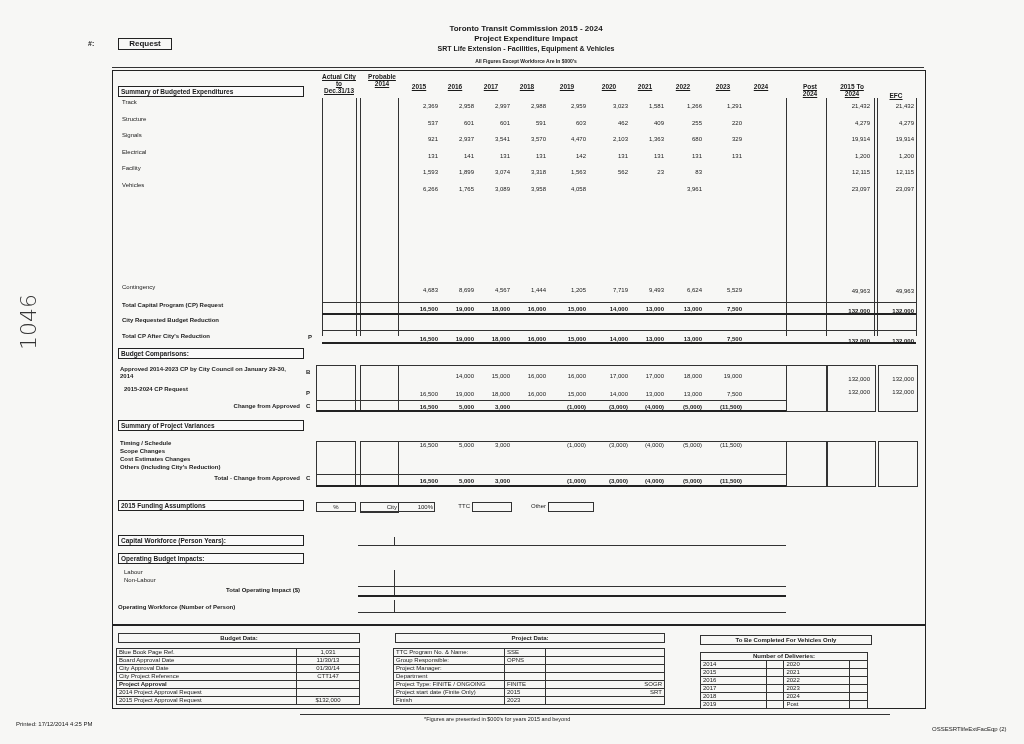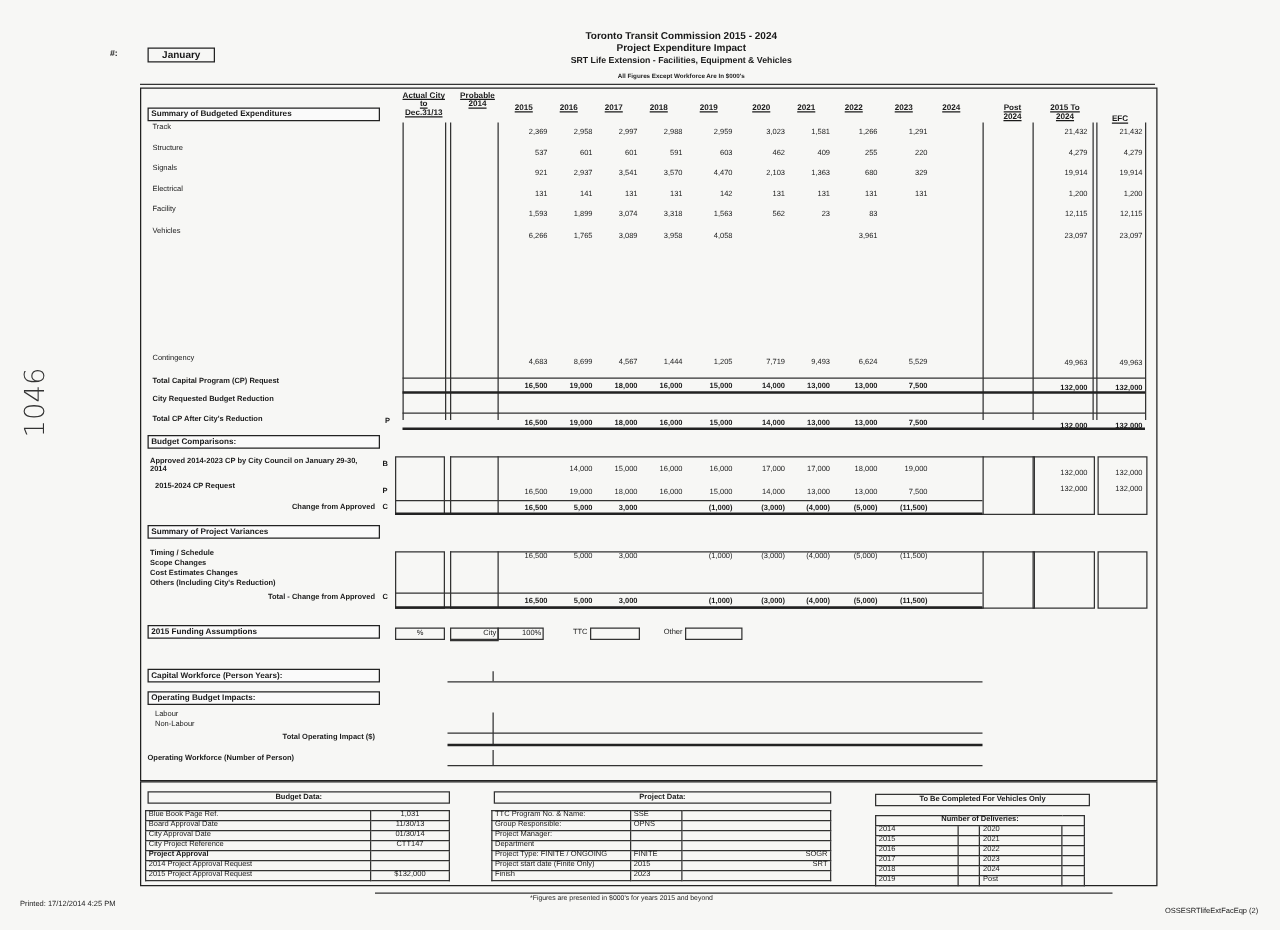--- a/index.html
+++ b/index.html
@@ -1,18 +1,18 @@
 <!DOCTYPE html>
 <html><head>
 <meta charset="utf-8">
 <style>
   html,body{margin:0;padding:0;}
   body{width:1024px;height:744px;background:#f7f7f5;position:relative;overflow:hidden;font-family:"Liberation Sans",sans-serif;color:#1a1a1a;}
   .abs{position:absolute;}
-  .hdr{left:395px;width:300px;text-align:center;font-weight:bold;}
+  .hdr{left:376px;width:300px;text-align:center;font-weight:bold;}
   .t1{top:24px;font-size:8px;}
   .t2{top:34px;font-size:8px;}
   .t3{top:45px;font-size:7px;}
   .t4{top:58px;font-size:5px;}
   .topline{left:112px;top:67px;width:812px;height:1px;background:#333;}
   .hash{left:88px;top:40px;font-size:7px;font-weight:bold;}
   .various{left:118px;top:38px;width:52px;height:10px;border:1px solid #222;font-size:8px;font-weight:bold;text-align:center;line-height:10px;}
   .frame{left:112px;top:70px;width:812px;height:553px;border:1px solid #222;}
   .boxlabel{border:1px solid #222;font-size:6.5px;font-weight:bold;padding-left:2px;height:9px;line-height:9px;background:#fafafa;}
   .colhead{font-size:6.5px;font-weight:bold;text-decoration:underline;text-align:center;line-height:7px;}
@@ -32,21 +32,21 @@
 </style>
 </head>
 <body>
 
 <div class="abs hdr t1">Toronto Transit Commission 2015 - 2024</div>
 <div class="abs hdr t2">Project Expenditure Impact</div>
 <div class="abs hdr t3">SRT Life Extension - Facilities, Equipment &amp; Vehicles</div>
 <div class="abs hdr t4">All Figures Except Workforce Are In $000's</div>
 <div class="abs topline"></div>
 <div class="abs hash">#:</div>
-<div class="abs various">January</div>
+<div class="abs various">Request</div>
 
 <div class="abs handnote">1046</div>
 
 <div class="abs frame"></div>
 
 <div class="abs colhead" style="left:322px;top:73px;width:34px;">Actual City to Dec.31/13</div>
 <div class="abs colhead" style="left:364px;top:73px;width:36px;">Probable 2014</div>
 <div id="yearHeads"></div>
 <div class="abs colhead" style="left:796px;top:83px;width:28px;">Post 2024</div>
 <div class="abs colhead" style="left:834px;top:83px;width:36px;">2015 To 2024</div>

